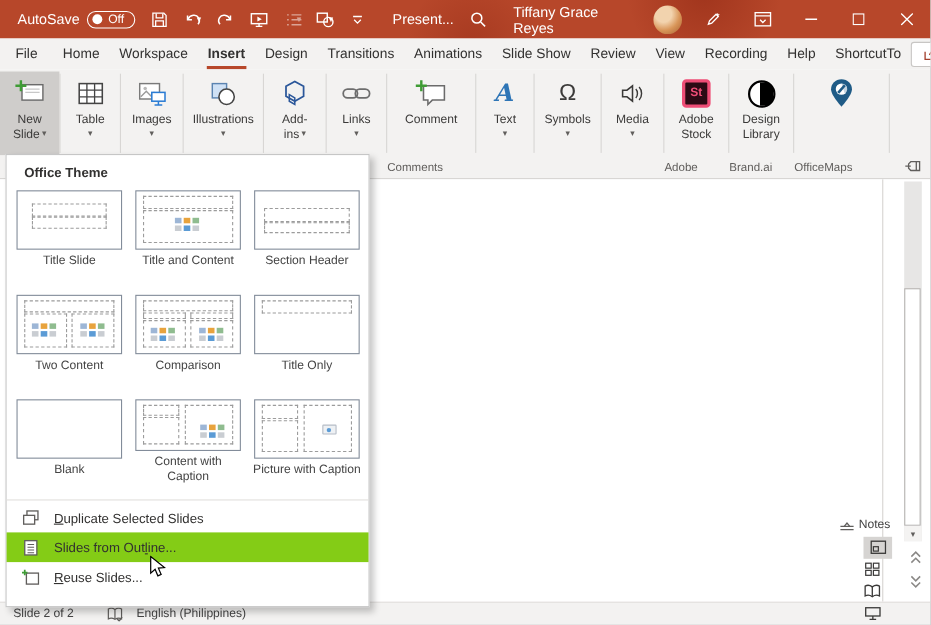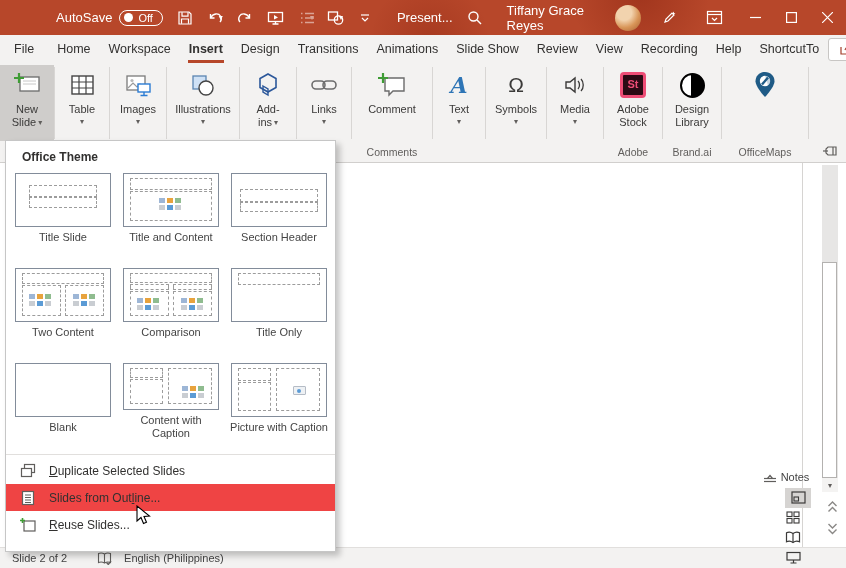--- a/index.html
+++ b/index.html
@@ -5,21 +5,21 @@
   *{margin:0;padding:0;box-sizing:border-box;}
   body{background:#888;}
   .app{position:relative;width:846px;height:568px;background:#fff;overflow:hidden;
        font-family:"Liberation Sans",sans-serif;color:#323130;}
 
   
   .titlebar{position:absolute;left:0;top:0;width:846px;height:35px;background:#b7472a;
     background-image:radial-gradient(circle at 640px -6px,rgba(120,20,5,.35),transparent 70px),
                      radial-gradient(circle at 430px 40px,rgba(120,20,5,.25),transparent 60px);
     display:flex;align-items:center;color:#fff;font-size:13px;}
-  .tb-left{display:flex;align-items:center;gap:13px;padding-left:16px;margin-left:40px;}
+  .tb-left{display:flex;align-items:center;gap:13px;padding-left:16px;}
   .autosave{display:flex;align-items:center;gap:7px;}
   .as-pill{display:flex;align-items:center;gap:5px;border:1px solid #fff;border-radius:9px;
     padding:1px 9px 1px 4px;font-size:11px;height:16px;}
   .as-dot{width:9px;height:9px;border-radius:50%;background:#fff;}
   .qicon{display:inline-flex;align-items:center;justify-content:center;width:18px;height:18px;}
   .qicon svg{display:block;}
   .chev-s{font-size:8px;line-height:1;color:#fff;margin-left:-6px;}
   .dim{opacity:.5;}
   .doc-title{margin-left:10px;white-space:nowrap;}
   .tb-right{margin-left:auto;display:flex;align-items:center;gap:0;}
@@ -46,21 +46,21 @@
   .rb-row{display:flex;align-items:stretch;height:78px;padding-top:2px;}
   .rsep{width:1px;background:#d8d6d4;margin:2px 0;}
   .rbtn{display:flex;flex-direction:column;align-items:center;padding-top:4px;
     font-size:11px;color:#3b3a39;text-align:center;line-height:1.2;}
   .rbtn .icon{height:32px;display:flex;align-items:center;justify-content:center;margin-bottom:2px;}
   .rbtn .lblwrap{max-width:100%;}
   .rbtn.pressed{background:#cfcdcb;}
   .chev{font-size:8px;color:#605e5c;line-height:1;margin-top:2px;}
   .chev.inline{display:inline;margin-left:2px;vertical-align:1px;}
   .grouplabels{position:absolute;left:0;top:80px;width:846px;height:20px;font-size:10.5px;color:#605e5c;}
-  .glabel{position:absolute;top:3px;text-align:center;}
+  .glabel{position:absolute;top:3px;text-align:left;}
   .pinribbon{position:absolute;right:8px;top:2px;}
   .adobe-st{width:26px;height:26px;border:3px solid #ee4d76;background:#2c0a14;border-radius:4px;
     color:#ee4d76;font-weight:700;font-size:11px;display:flex;align-items:center;justify-content:center;}
   .design-lib{width:25px;height:25px;border-radius:50%;border:2.5px solid #000;
     background:linear-gradient(90deg,#fff 0 42%,#000 42%);}
 
   
   .canvas{position:absolute;left:0;top:163px;width:846px;height:384px;background:#fff;}
   .pane-edge{position:absolute;left:802px;top:163px;width:1px;height:384px;background:#d6d4d2;}
   .vscroll{position:absolute;left:822px;top:165px;width:16px;height:327px;background:#e7e6e5;}
@@ -94,21 +94,21 @@
   .thumb{position:relative;width:96px;height:54px;border:1px solid #828c9a;background:#fff;}
   .lay-label{margin-top:4px;font-size:11px;color:#444;text-align:center;line-height:1.25;width:100px;}
   .ph{position:absolute;border:1px dashed #9c9c9c;}
   .cglyph{position:absolute;width:6px;height:5px;background:#9db6d6;
     box-shadow:8px 0 0 #e8a33d,16px 0 0 #8fbc8f,0 7px 0 #c9cdd2,8px 7px 0 #5b9bd5,16px 7px 0 #c9cdd2;}
   .pglyph{position:absolute;width:13px;height:9px;background:#eef1f4;border:1px solid #b5bcc6;border-radius:1px;}
   .pglyph::after{content:"";position:absolute;left:3px;top:2px;width:4px;height:4px;border-radius:50%;background:#5b9bd5;}
   .dd-sep{margin:13px 0 0 0;border-top:1px solid #e1dfdd;}
   .dd-menu{padding-top:2px;}
   .dd-item{display:flex;align-items:center;gap:13px;height:27px;padding-left:13px;font-size:12px;color:#323130;}
-  .dd-item.hover{background:#ef4444;}
+  .dd-item.hover{background:#84cc16;}
   .accel{text-decoration:underline;}
   .mi{width:17px;height:17px;display:flex;align-items:center;justify-content:center;}
 
   .cursor{position:absolute;left:136px;top:505px;z-index:30;}
 </style>
 </head>
 <body>
 
 <div class="app">
 

